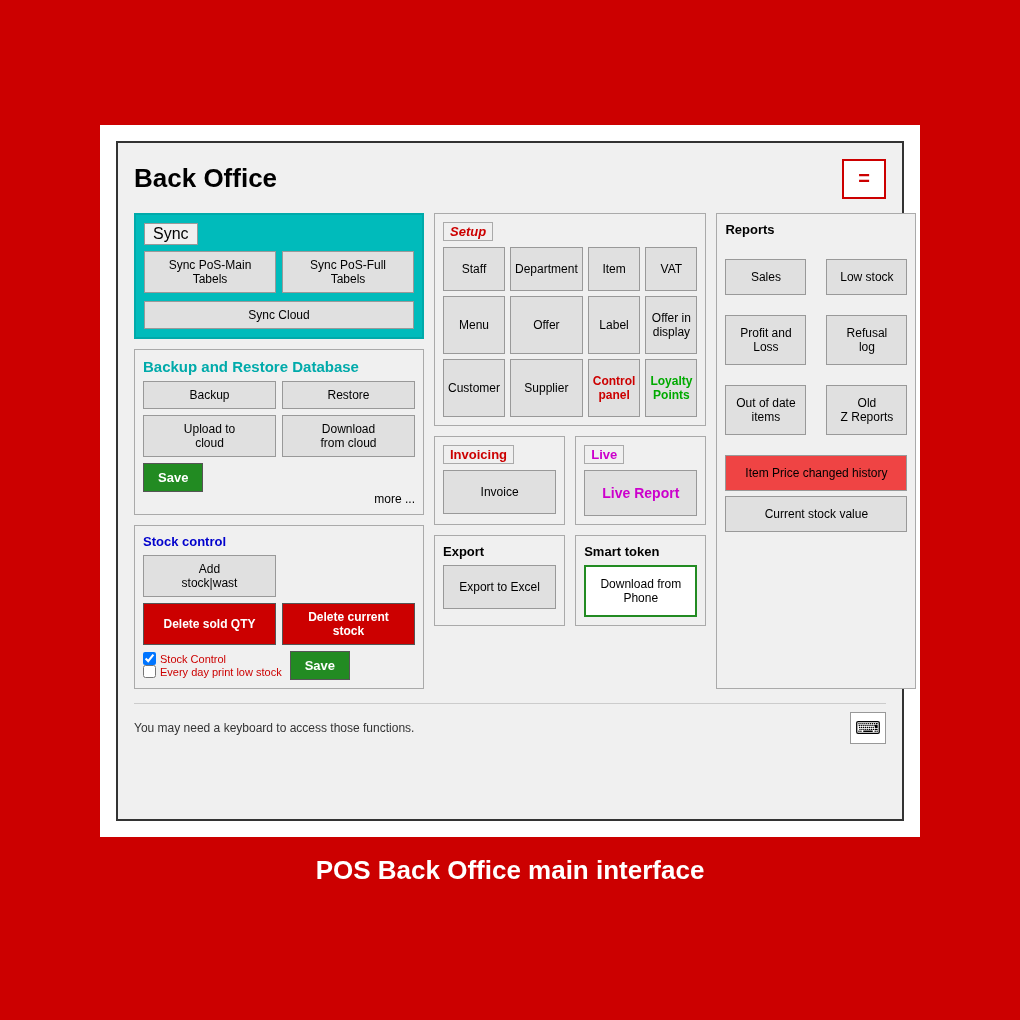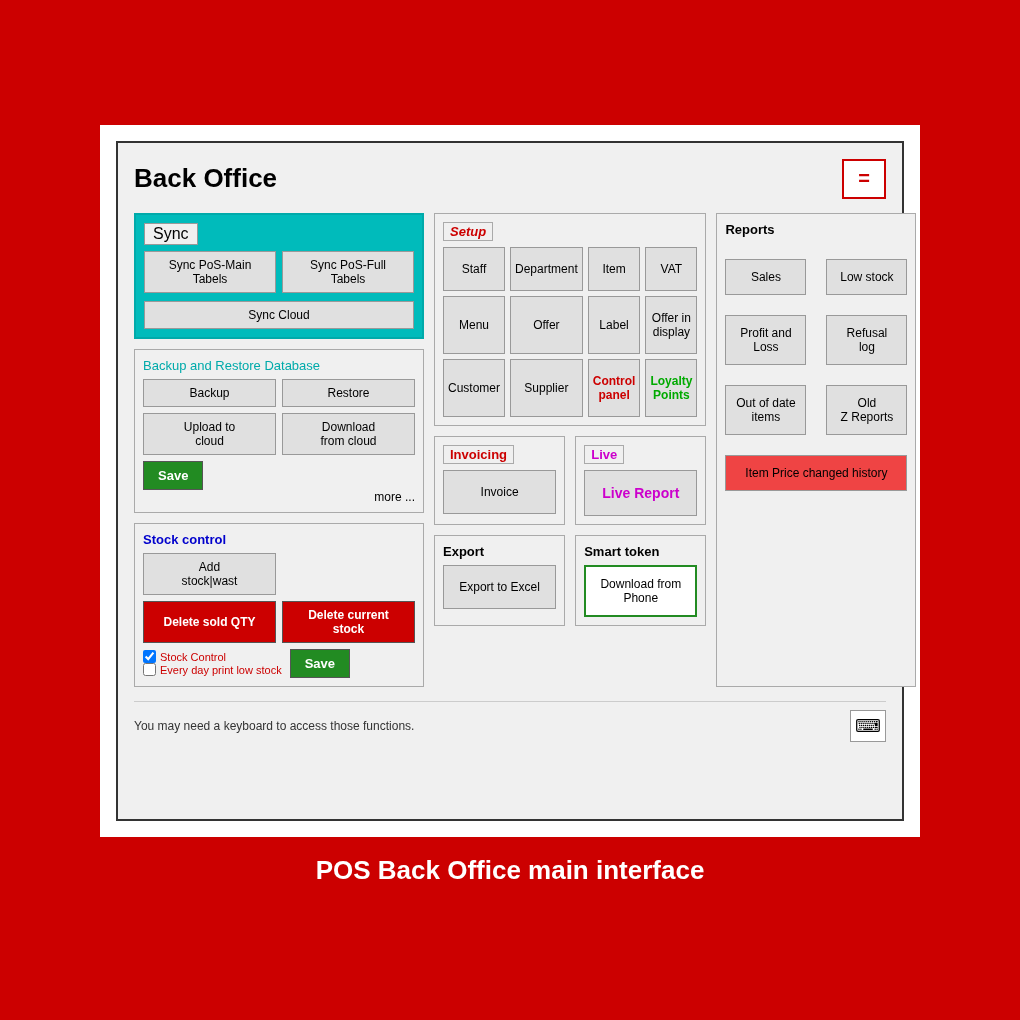--- a/index.html
+++ b/index.html
@@ -56,22 +56,22 @@
     }
     .main-grid {
       display: grid;
       grid-template-columns: 290px 1fr 200px;
       gap: 10px;
     }
     
     .left-col { display: flex; flex-direction: column; gap: 10px; }
     .section-title-teal {
       color: #00aaaa;
-      font-size: 13px;
-      font-weight: normal;
+      font-size: 15px;
+      font-weight: bold;
       margin-bottom: 6px;
     }
     .section-title-blue {
       color: #0000cc;
       font-size: 13px;
       font-weight: bold;
       margin-bottom: 6px;
     }
     .sync-box {
       background: #00bbbb;
@@ -444,20 +444,21 @@
             <button class="btn-report" style="white-space:pre-line;">Profit and
 Loss</button>
             <button class="btn-report" style="white-space:pre-line;">Refusal
 log</button>
             <button class="btn-report" style="white-space:pre-line;">Out of date
 items</button>
             <button class="btn-report" style="white-space:pre-line;">Old
 Z Reports</button>
             <button class="btn-report-full">Item Price changed history</button>
           </div>
+          <button class="btn-current-stock">Current stock value</button>
         </div>
       </div>
 
       <div class="footer-bar">
         <span class="footer-text">You may need a keyboard to access those functions.</span>
         <div class="keyboard-icon">⌨</div>
       </div>
     </div>
   </div>
   <div class="bottom-caption">POS Back Office main interface</div>

